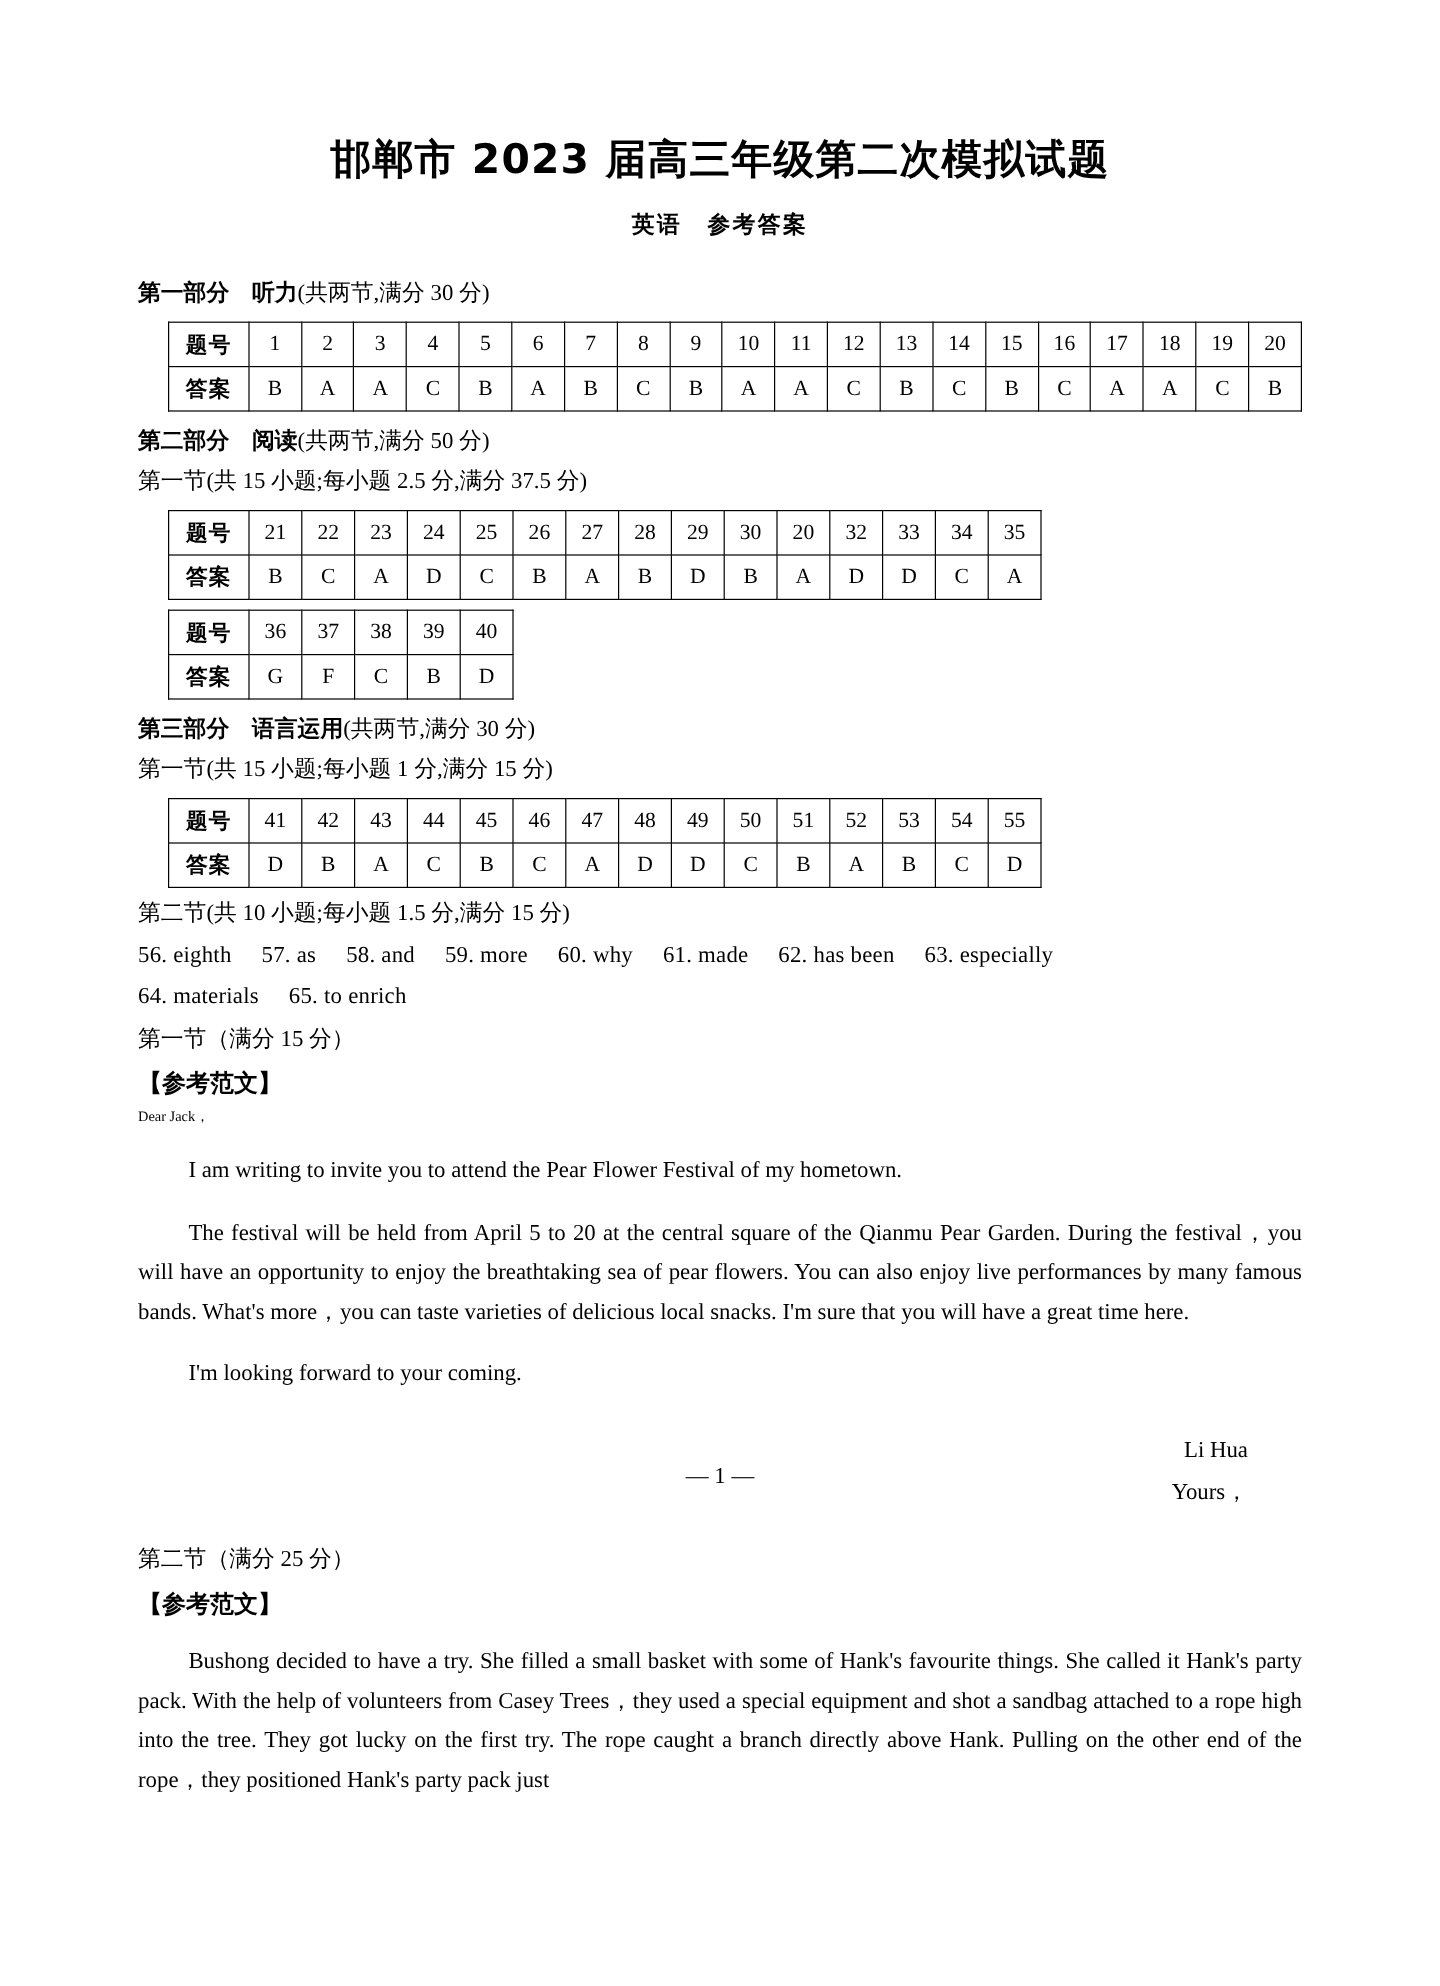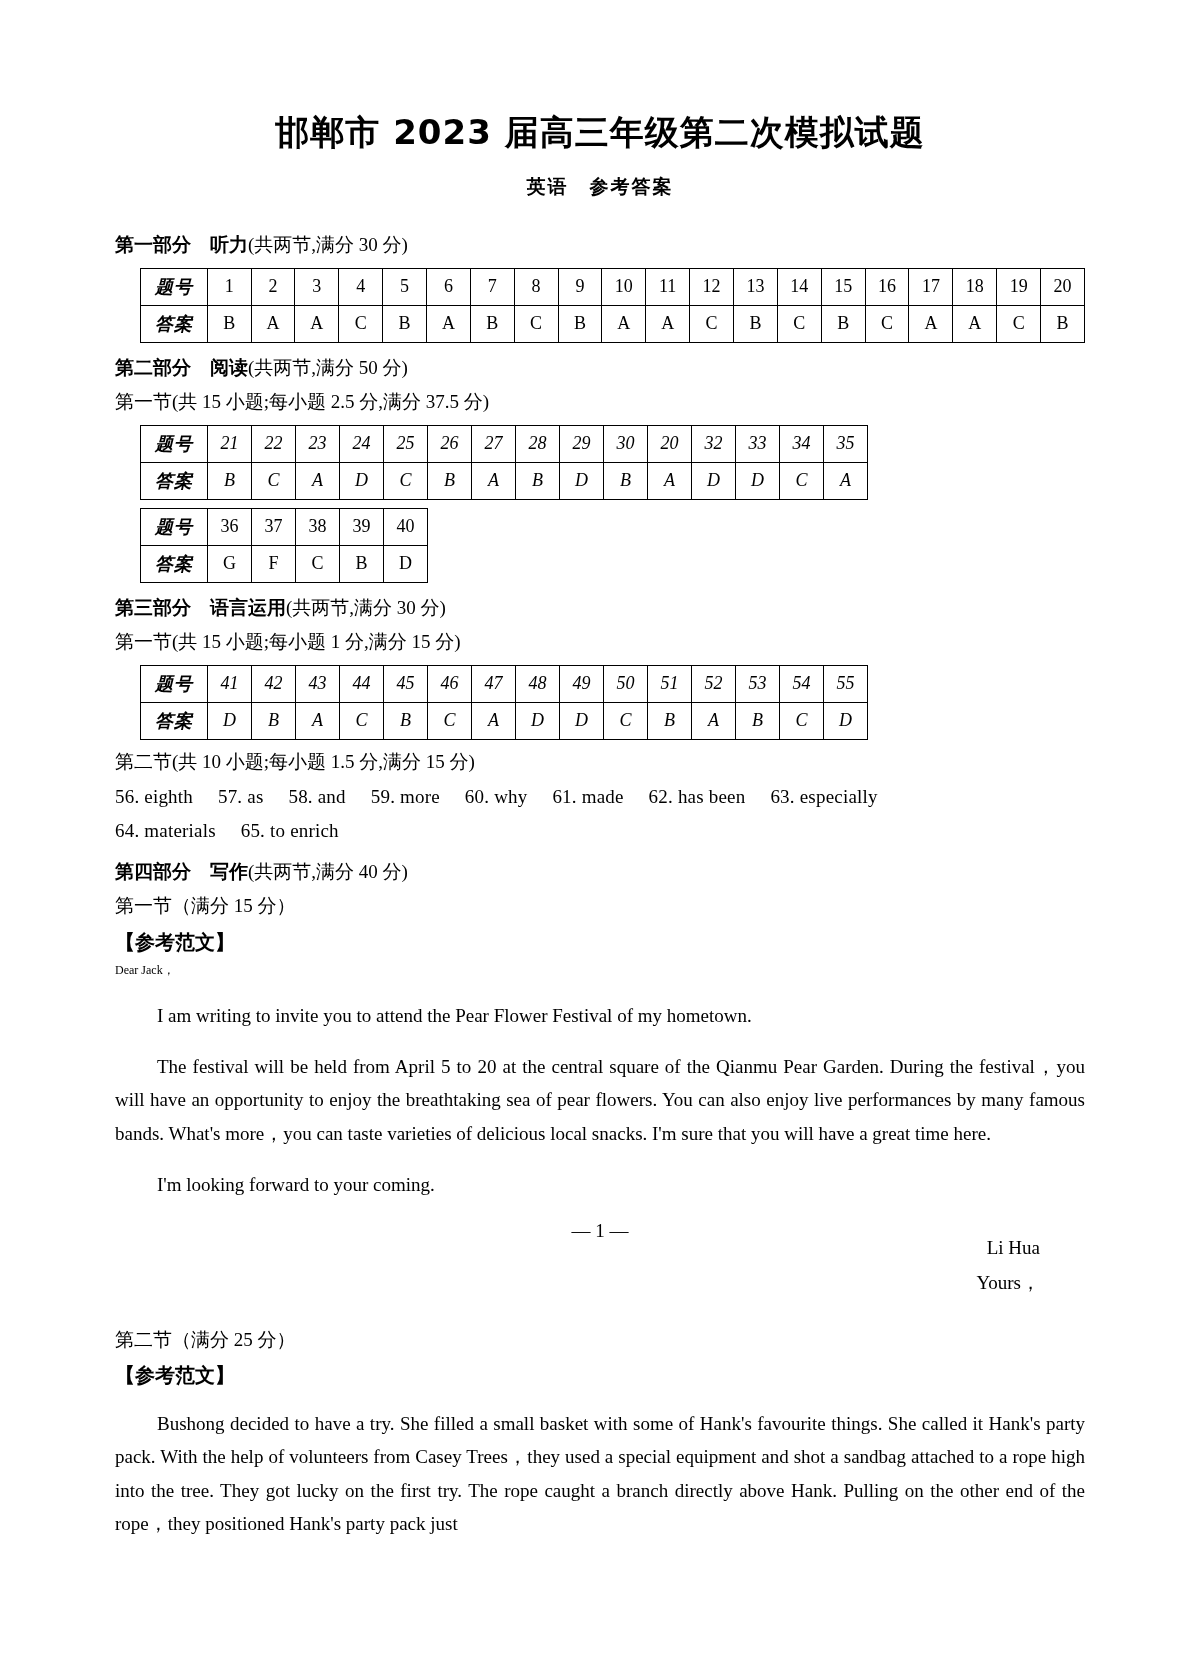--- a/index.html
+++ b/index.html
@@ -70,24 +70,23 @@
     font-size: 18px;
     height: 34px;
     font-family: "Liberation Serif", serif;
   }
   table.ans td.lbl {
     font-family: "DejaVu Sans", sans-serif;
     font-weight: bold;
     font-size: 18px;
     width: 64px;
     letter-spacing: 1px;
-    font-style: italic;
   }
   table.t20 td.cell { width: 41px; }
-  table.t15 td.cell { width: 41px; font-style: italic; }
+  table.t15 td.cell { width: 41px; }
   table.t5 td.cell  { width: 41px; }
 
   .fill-line {
     font-size: 19px;
     margin: 4px 0;
     line-height: 1.6;
     letter-spacing: 0.2px;
   }
   .fill-line span.item { margin-right: 20px; display: inline-block; }
   .bracket-head {
@@ -316,23 +315,20 @@
       <span class="item">60. why</span>
       <span class="item">61. made</span>
       <span class="item">62. has been</span>
       <span class="item">63. especially</span>
     </div>
     <div class="fill-line">
       <span class="item">64. materials</span>
       <span class="item">65. to enrich</span>
     </div>
 
-    <div class="section-head">
-      <span class="cn-bold">第四部分　写作</span><span>(共两节,满分 40 分)</span>
-    </div>
     <div class="sub-head">第一节（满分 15 分）</div>
     <div class="bracket-head">【参考范文】</div>
 
     <div class="letter-line">Dear Jack，</div>
     <p class="para indent">I am writing to invite you to attend the Pear Flower Festival of my hometown.</p>
     <p class="para indent">The festival will be held from April 5 to 20 at the central square of the Qianmu Pear Garden. During the festival，you will have an opportunity to enjoy the breathtaking sea of pear flowers. You can also enjoy live performances by many famous bands. What's more，you can taste varieties of delicious local snacks. I'm sure that you will have a great time here.</p>
     <p class="para indent">I'm looking forward to your coming.</p>
     <div class="spacer-sm"></div>
     <div class="sign">Li Hua</div>
     <div class="sign">Yours，</div>

